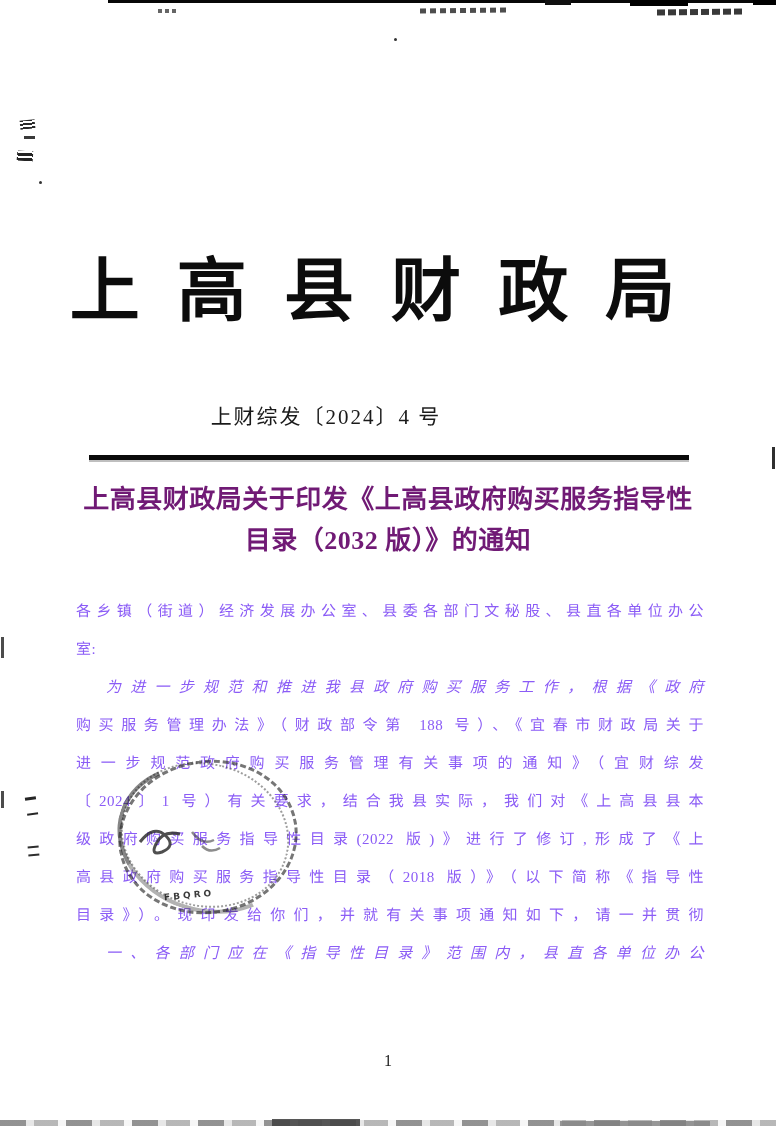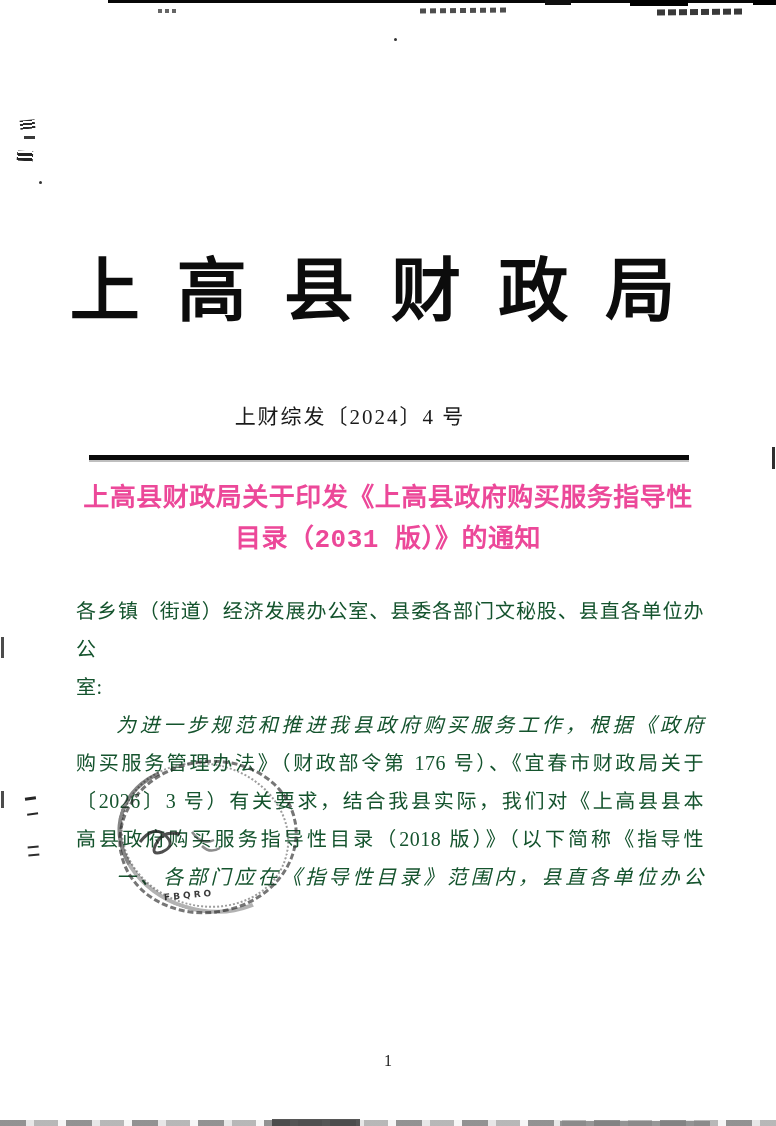--- a/index.html
+++ b/index.html
@@ -18,37 +18,36 @@
     text-align:center;
     font-size:70px;font-weight:700;
     letter-spacing:0.10em;word-spacing:0.08em;
     color:#0c0c0c;
     transform:translateX(-12px);
     white-space:nowrap;
   }
   .doc-number{
     position:absolute;top:400px;left:0;width:652px;
     text-align:center;
-    font-size:21px;letter-spacing:2px;color:#1a1a1a;margin-left:24px;
+    font-size:21px;letter-spacing:2px;color:#1a1a1a;
   }
   .head-rule{
     position:absolute;top:455px;left:89px;width:600px;height:5px;
     background:#0a0a0a;
     box-shadow:0 2px 0 rgba(0,0,0,0.25);
   }
   .doc-title{
     position:absolute;top:479px;left:55px;width:666px;
     text-align:center;font-weight:700;
-    font-size:26px;line-height:41px;color:#ec4899;
+    font-size:26px;line-height:41px;color:#701a75;
     letter-spacing:0.5px;
-    font-family:Liberation Mono, monospace;
   }
   .body-text{
     position:absolute;top:592px;left:76px;width:628px;
-    font-size:20px;line-height:38px;color:#14532d;
+    font-size:15px;line-height:38px;color:#8b5cf6;
     letter-spacing:0.5px;
   }
   .bl{width:100%;}
   .l-justify{text-align:justify;text-align-last:justify;}
   .l-left{text-align:left;}
   .l-indent{text-indent:2em;font-style:italic;}
   .page-number{
     position:absolute;top:1052px;left:0;width:776px;
     text-align:center;font-size:16px;color:#222;
   }
@@ -147,30 +146,33 @@
   <div class="art right-tick"></div>
 
   <div class="agency-title">上 高 县 财 政 局</div>
 
   <div class="doc-number">上财综发〔2024〕4 号</div>
 
   <div class="head-rule"></div>
 
   <div class="doc-title">
     <div>上高县财政局关于印发《上高县政府购买服务指导性</div>
-    <div>目录（2031 版）》的通知</div>
+    <div>目录（2032 版）》的通知</div>
   </div>
 
   <div class="body-text">
     <div class="bl l-justify">各乡镇（街道）经济发展办公室、县委各部门文秘股、县直各单位办公</div>
     <div class="bl l-left">室:</div>
     <div class="bl l-indent l-justify">为进一步规范和推进我县政府购买服务工作，根据《政府</div>
-    <div class="bl l-justify">购买服务管理办法》（财政部令第 176 号）、《宜春市财政局关于</div>
-    <div class="bl l-justify">〔2026〕3 号）有关要求，结合我县实际，我们对《上高县县本</div>
+    <div class="bl l-justify">购买服务管理办法》（财政部令第 188 号）、《宜春市财政局关于</div>
+    <div class="bl l-justify">进一步规范政府购买服务管理有关事项的通知》（宜财综发</div>
+    <div class="bl l-justify">〔2024〕1 号）有关要求，结合我县实际，我们对《上高县县本</div>
+    <div class="bl l-justify">级政府购买服务指导性目录(2022 版)》进行了修订,形成了《上</div>
     <div class="bl l-justify">高县政府购买服务指导性目录（2018 版）》（以下简称《指导性</div>
+    <div class="bl l-justify">目录》）。现印发给你们，并就有关事项通知如下，请一并贯彻</div>
     <div class="bl l-indent l-justify">一、各部门应在《指导性目录》范围内，县直各单位办公</div>
   </div>
 
   <div class="stamp">
     <div class="ring1"></div>
     <div class="ring2"></div>
     <div class="ring3"></div>
     <svg width="140" height="56" viewBox="0 0 140 56">
       <path d="M8 30 q14 -18 26 -6 q10 10 -4 16 q-12 4 -6 -8 q6 -14 24 -10" fill="none" stroke="rgba(35,35,35,0.8)" stroke-width="3"></path>
       <path d="M60 20 q10 14 22 8 M70 34 q8 8 18 2" fill="none" stroke="rgba(45,45,45,0.55)" stroke-width="2.5"></path>

